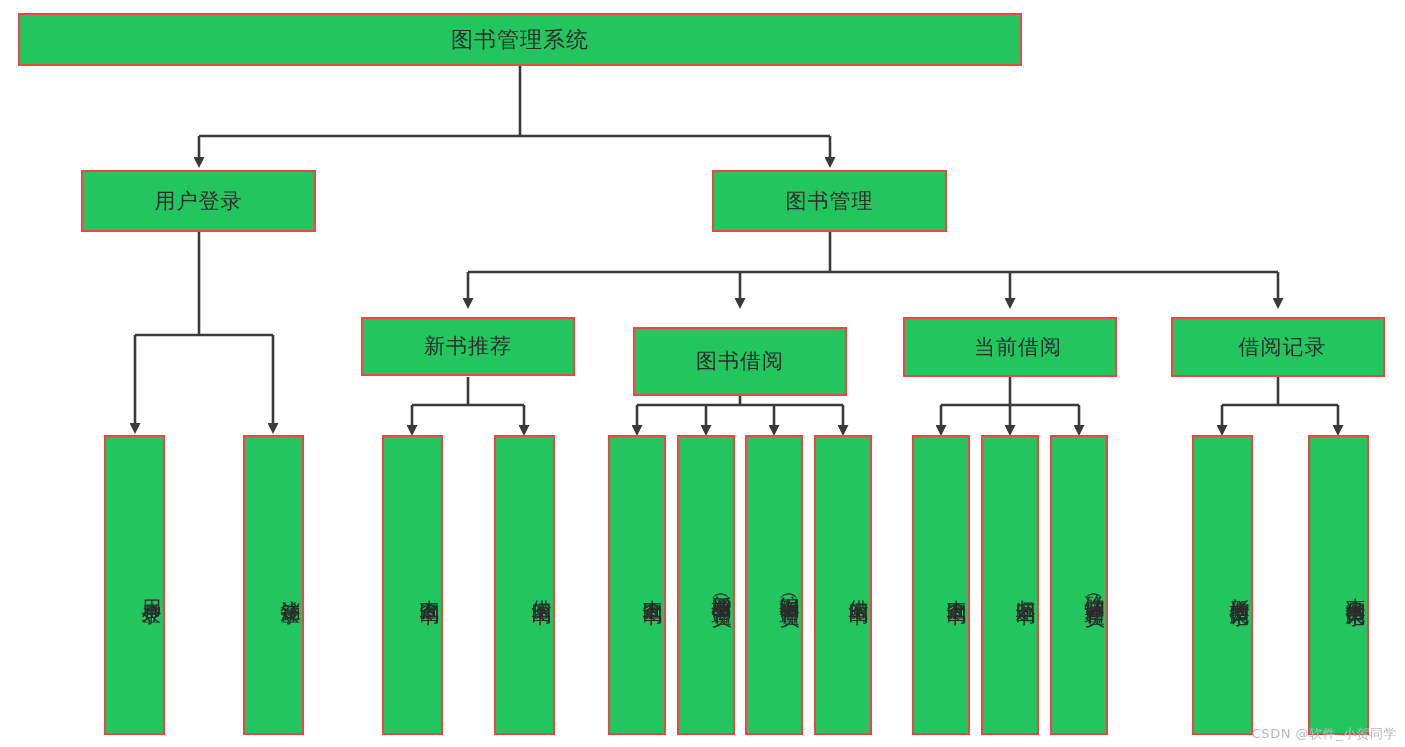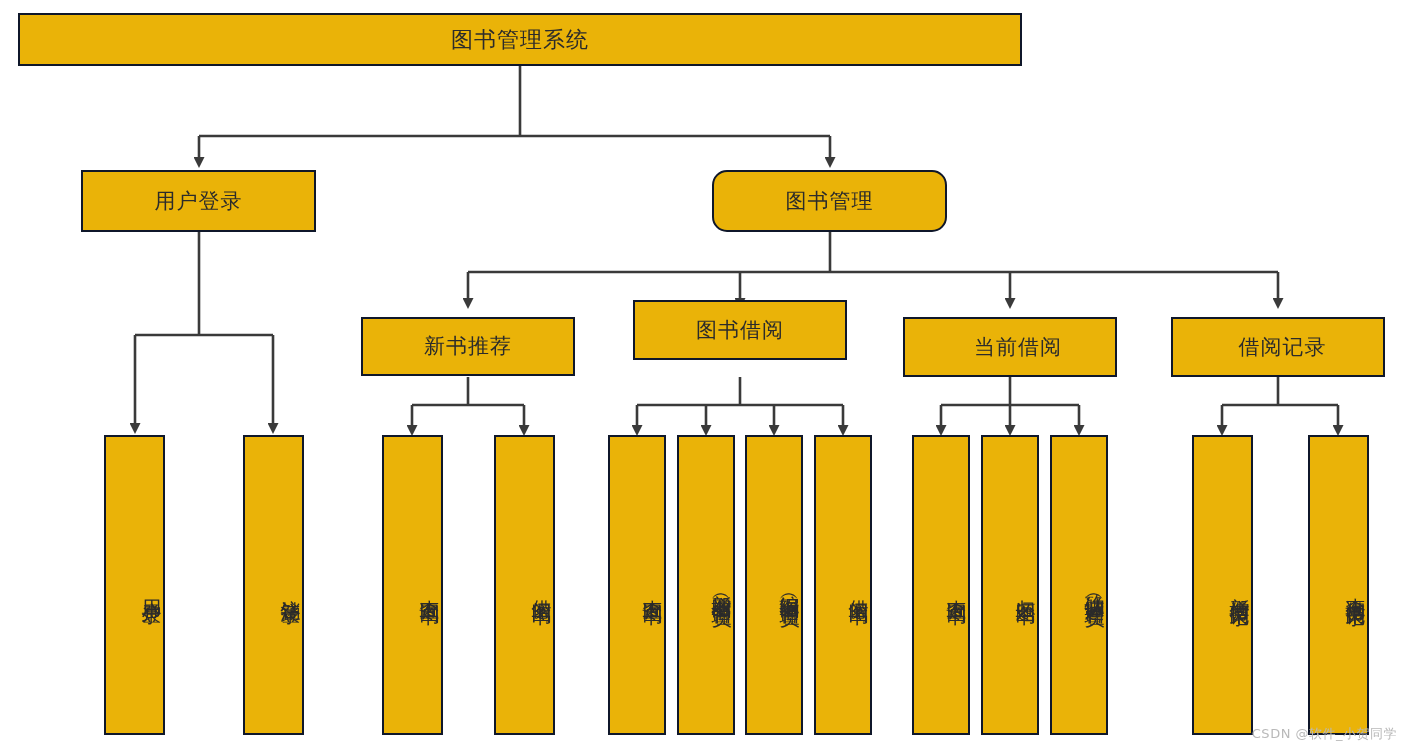--- a/index.html
+++ b/index.html
@@ -7,22 +7,22 @@
     width:1405px;height:747px;
     background:#ffffff;
     font-family:"DejaVu Sans","Liberation Sans",sans-serif;
     overflow:hidden;
     position:relative;
   }
   #canvas{position:absolute;left:0;top:0;width:1405px;height:747px;}
   .node{
     position:absolute;
     box-sizing:border-box;
-    background:#eab308;
-    border:2px solid #0f172a;
+    background:#22c55e;
+    border:2px solid #ef4444;
     display:flex;
     align-items:center;
     justify-content:center;
     color:#2b2b2b;
     font-family:Liberation Serif, serif;
   }
   .node.horiz{
     font-size:21px;
     letter-spacing:1px;
   }
@@ -104,28 +104,28 @@
     <path class="link-line" d="M1338,405 L1338,426" marker-end="url(#arr)"></path>
   </svg>
 
   <div class="node horiz" id="root-node" style="left:18px;top:13px;width:1004px;height:53px;">
     <span class="label">图书管理系统</span>
   </div>
 
   <div class="node horiz" style="left:81px;top:170px;width:235px;height:62px;">
     <span class="label">用户登录</span>
   </div>
-  <div class="node horiz" style="left:712px;top:170px;width:235px;height:62px;border-radius:15px;">
+  <div class="node horiz" style="left:712px;top:170px;width:235px;height:62px;">
     <span class="label">图书管理</span>
   </div>
 
   <div class="node horiz" style="left:361px;top:317px;width:214px;height:59px;">
     <span class="label">新书推荐</span>
   </div>
-  <div class="node horiz" style="left:633px;top:300px;width:214px;height:60px;justify-content:center;">
+  <div class="node horiz" style="left:633px;top:327px;width:214px;height:69px;justify-content:center;">
     <span class="label">图书借阅</span>
   </div>
   <div class="node horiz" style="left:903px;top:317px;width:214px;height:60px;padding-left:16px;">
     <span class="label">当前借阅</span>
   </div>
   <div class="node horiz" style="left:1171px;top:317px;width:214px;height:60px;padding-left:9px;">
     <span class="label">借阅记录</span>
   </div>
 
   <div class="node vert" style="left:104px;top:435px;width:61px;height:300px;">

